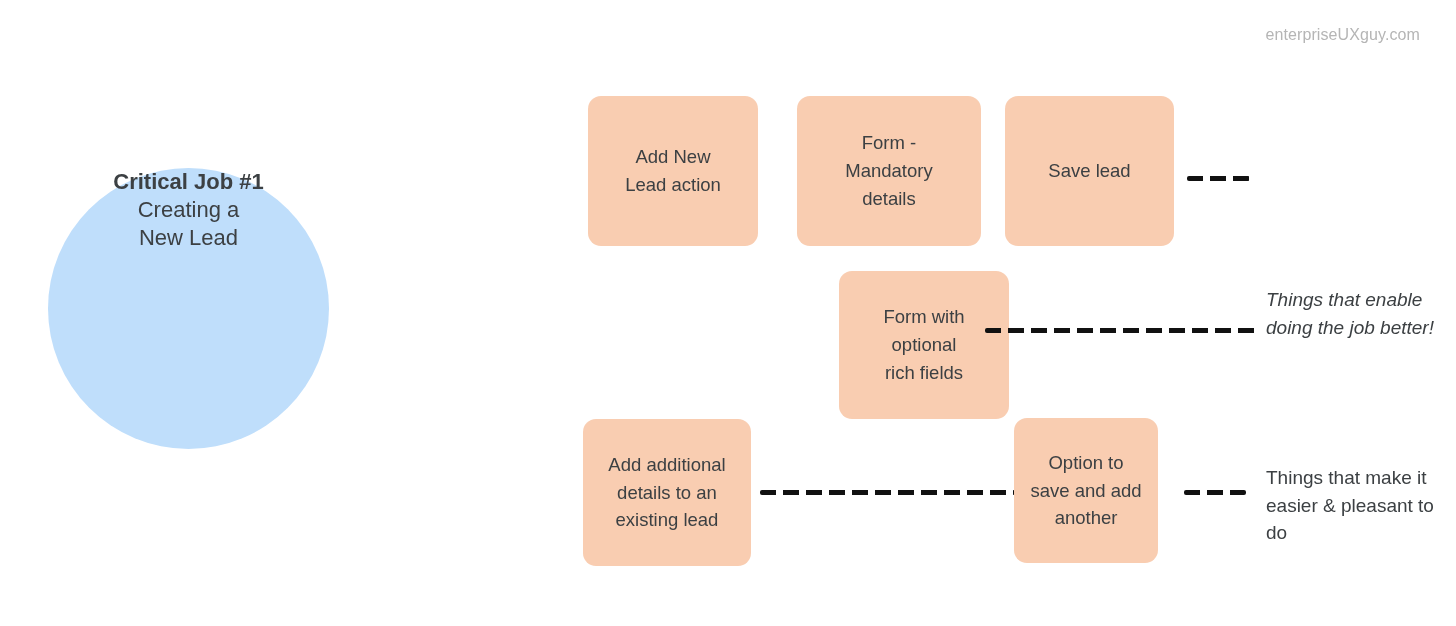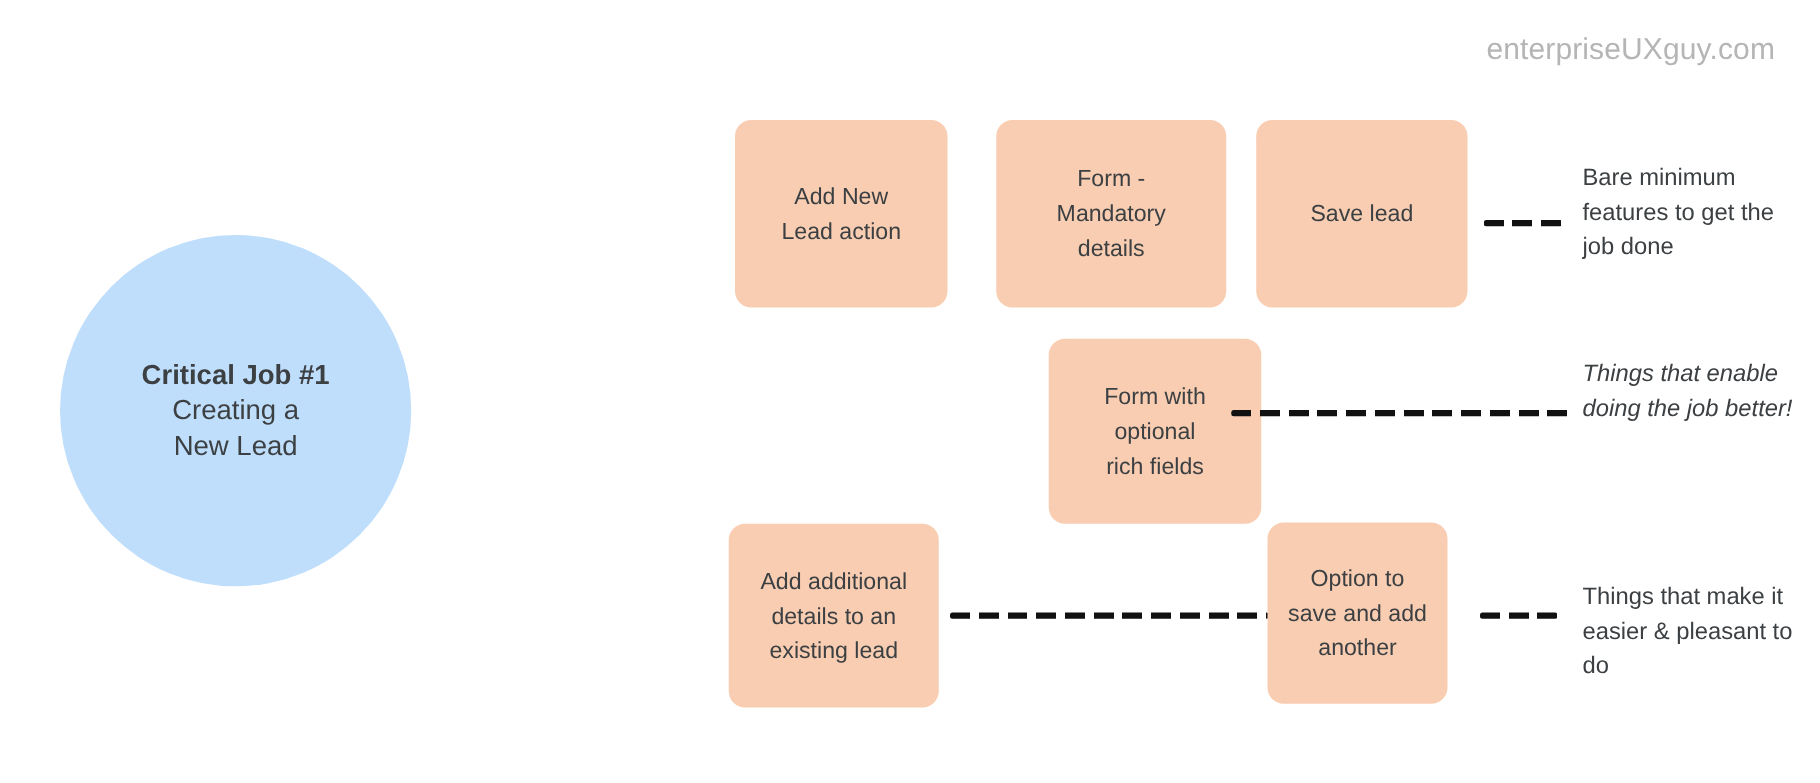--- a/index.html
+++ b/index.html
@@ -20,39 +20,38 @@
   .canvas {
     position: absolute;
     inset: 0;
   }
 
   
   .watermark {
     position: absolute;
     right: 36px;
     top: 26px;
-    font-size: 24px;
+    font-size: 16px;
     color: #b5b5b5;
     letter-spacing: 0.1px;
     white-space: nowrap;
   }
 
   
   .job-circle {
     position: absolute;
     left: 48px;
-    top: 188px;
+    top: 168px;
     width: 281px;
     height: 281px;
     border-radius: 50%;
     background: #bfdefb;
     display: flex;
     flex-direction: column;
     align-items: center;
-    justify-content: center;
     text-align: center;
     line-height: 1.28;
   }
   .job-circle .line-strong {
     font-size: 22px;
     font-weight: bold;
     color: #3c4043;
   }
   .job-circle .line {
     font-size: 22px;
@@ -126,21 +125,20 @@
   <div class="job-circle">
     <div class="line-strong">Critical Job #1</div>
     <div class="line">Creating a</div>
     <div class="line">New Lead</div>
   </div>
 
   <div class="pbox" id="box-addnew">Add New<br>Lead action</div>
   <div class="pbox" id="box-mandatory">Form -<br>Mandatory<br>details</div>
   <div class="pbox" id="box-savelead">Save lead</div>
   <div class="dash" id="dash-row1-right"></div>
-  <div class="annot" id="annot-1">Bare minimum features to get the job done</div>
 
   <div class="pbox" id="box-optional">Form with<br>optional<br>rich fields</div>
   <div class="dash" id="dash-row2-right"></div>
   <div class="annot" id="annot-2">Things that enable doing the job better!</div>
 
   <div class="pbox" id="box-existing">Add additional<br>details to an<br>existing lead</div>
   <div class="dash" id="dash-row3-mid"></div>
   <div class="pbox" id="box-saveadd">Option to<br>save and add<br>another</div>
   <div class="dash" id="dash-row3-right"></div>
   <div class="annot" id="annot-3">Things that make it easier &amp; pleasant to do</div>

